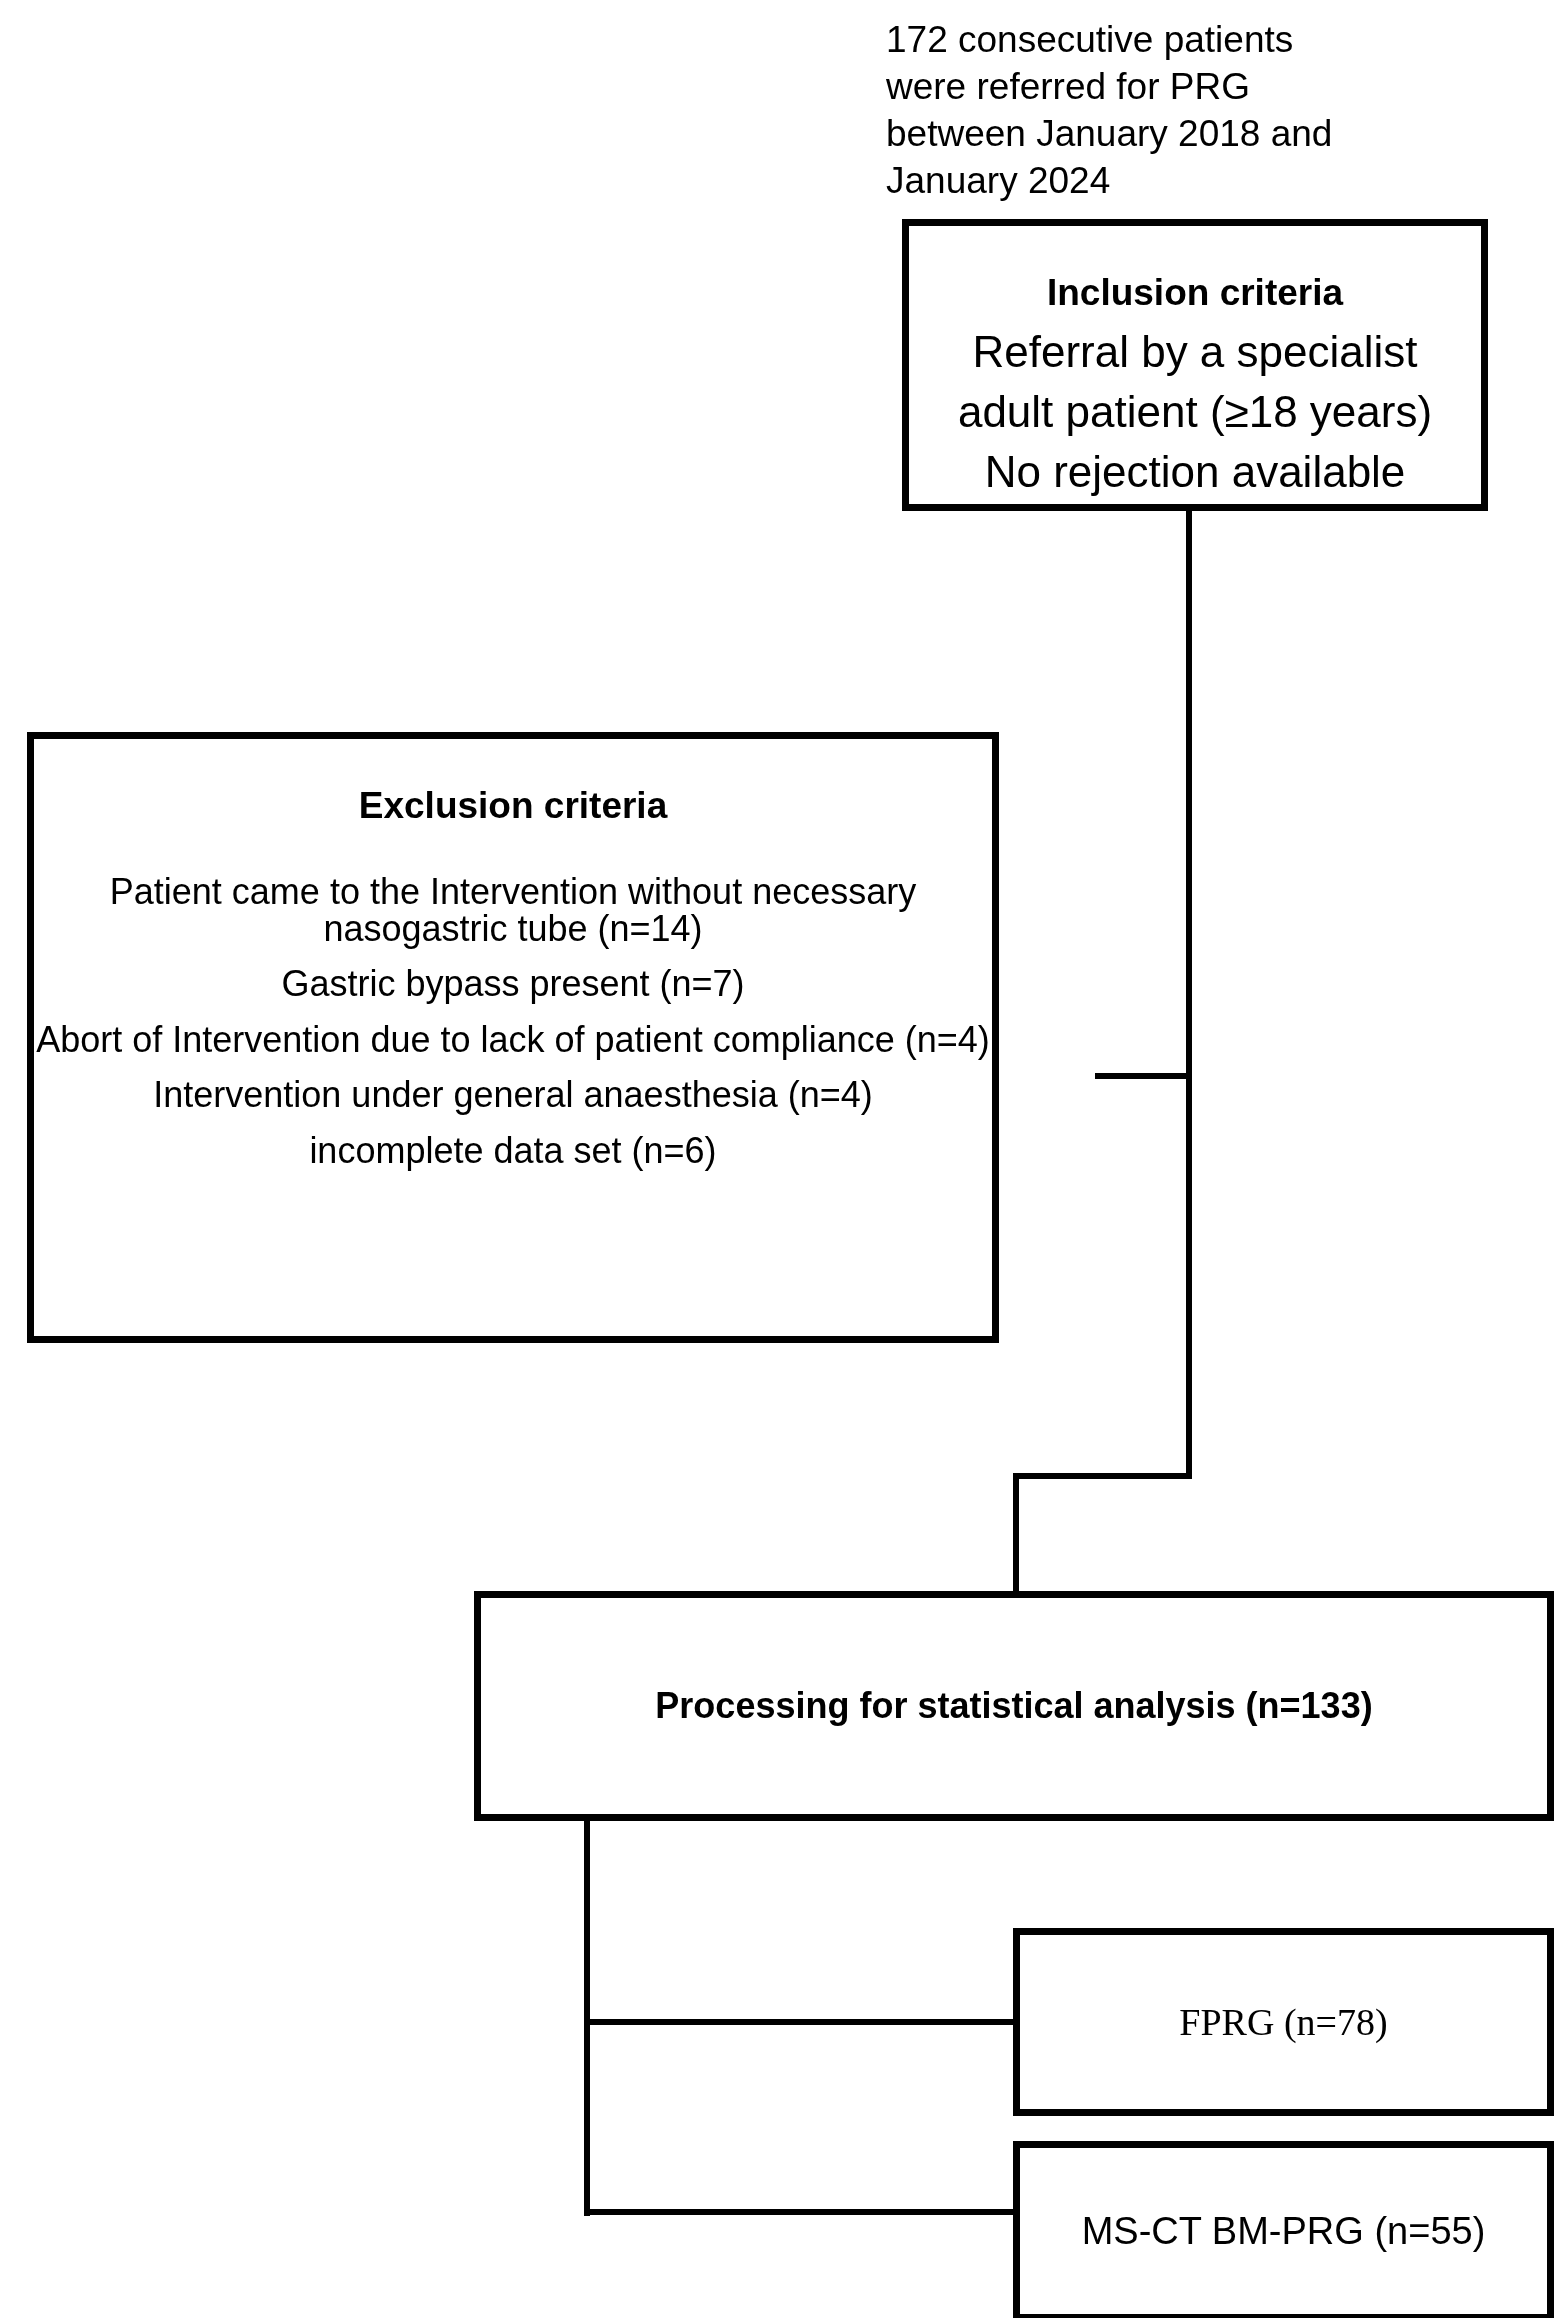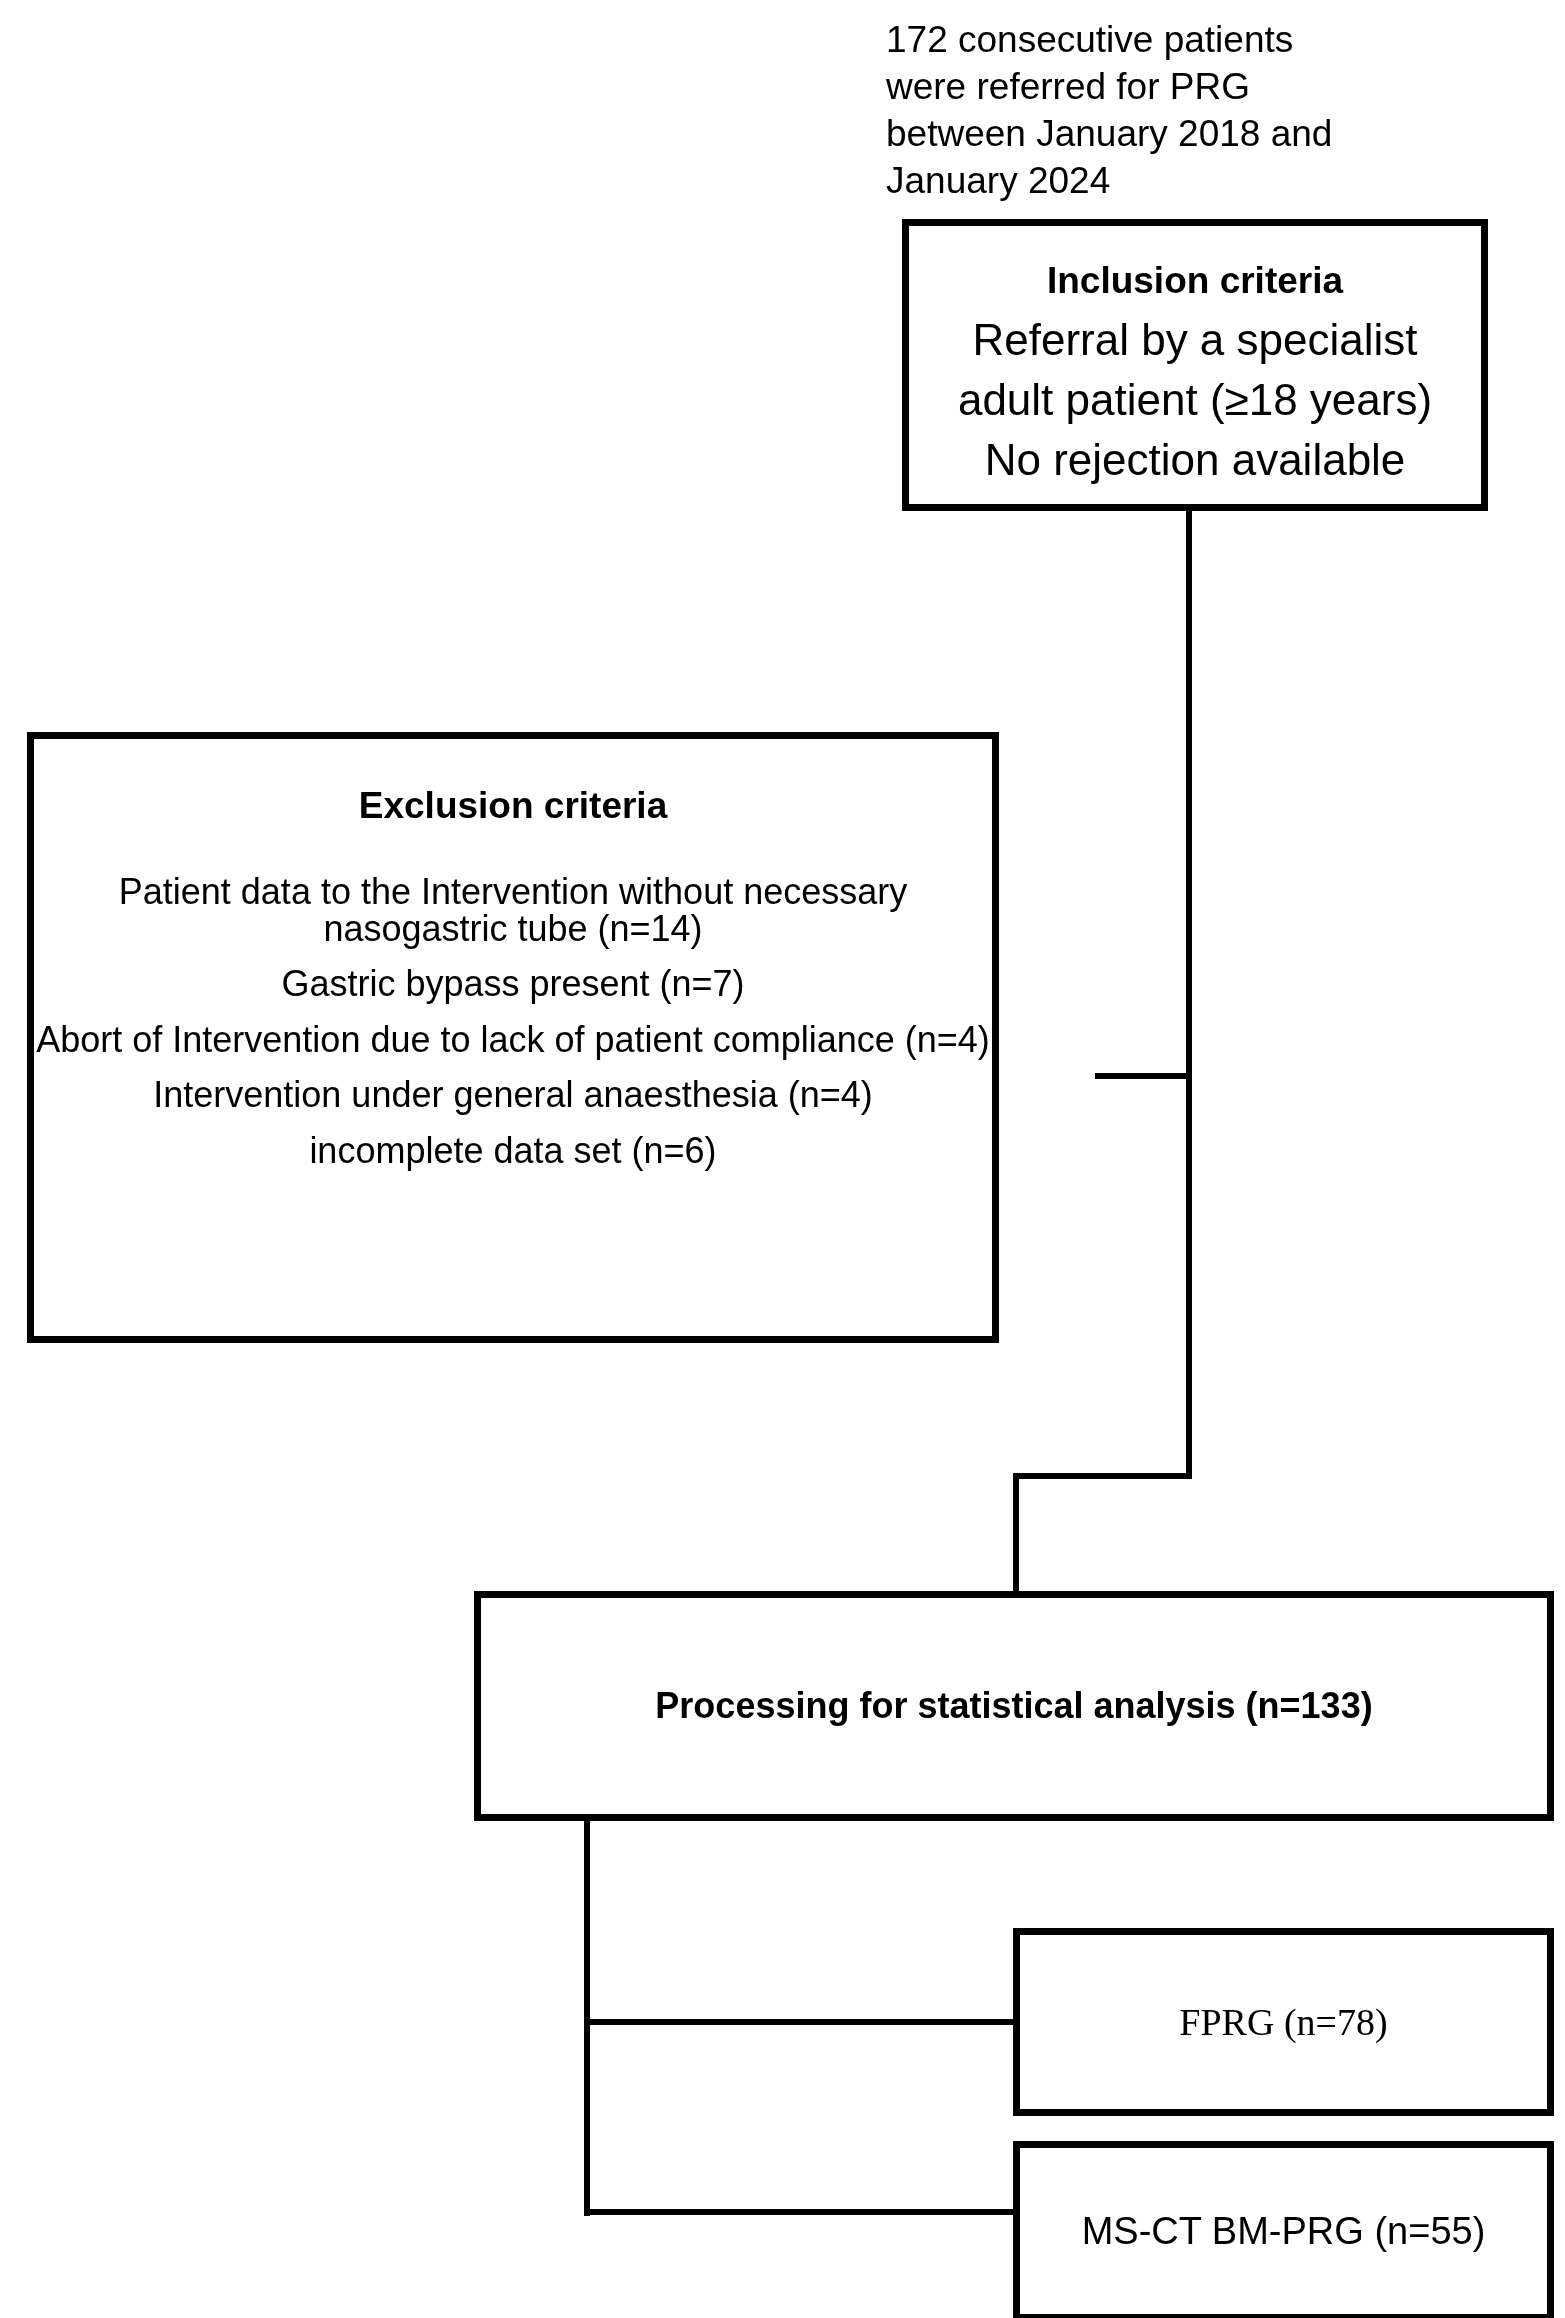--- a/index.html
+++ b/index.html
@@ -19,21 +19,21 @@
     line-height: 47px;
     font-weight: 400;
   }
   .box {
     position: absolute;
     box-sizing: border-box;
     border: 7px solid #000000;
     background: #ffffff;
     text-align: center;
   }
-  .box-inclusion { left: 902px; top: 219px; width: 586px; height: 292px; padding-top: 34px; }
+  .box-inclusion { left: 902px; top: 219px; width: 586px; height: 292px; padding-top: 46px; }
   .box-exclusion { left: 27px; top: 732px; width: 972px; height: 611px; padding-top: 46px; }
   .box-title { font-size: 37px; font-weight: 700; line-height: 41px; white-space: nowrap; }
   .inc-items { margin-top: 9.2px; }
   .inc-items .line { font-size: 44px; line-height: 60px; white-space: nowrap; }
   .excl-items .excl-item { margin-top: 18.4px; }
   .excl-items .excl-item:first-child { margin-top: 47px; }
   .excl-items .line { font-size: 36px; line-height: 37px; white-space: nowrap; }
   .box-processing {
     left: 474px; top: 1591px; width: 1080px; height: 230px;
     display: flex; align-items: center; justify-content: center;
@@ -77,21 +77,21 @@
         <div class="line">Referral by a specialist</div>
         <div class="line">adult patient (≥18 years)</div>
         <div class="line">No rejection available</div>
       </div>
   </div>
 
   <div class="box box-exclusion" style="border-color: rgb(0, 0, 0);">
     <div class="box-title">Exclusion criteria</div>
     <div class="excl-items">
         <div class="excl-item">
-          <div class="line">Patient data to the Intervention without necessary</div>
+          <div class="line">Patient came to the Intervention without necessary</div>
           <div class="line">nasogastric tube (n=14)</div>
         </div>
         <div class="excl-item">
           <div class="line">Gastric bypass present (n=7)</div>
         </div>
         <div class="excl-item">
           <div class="line">Abort of Intervention due to lack of patient compliance (n=4)</div>
         </div>
         <div class="excl-item">
           <div class="line">Intervention under general anaesthesia (n=4)</div>

